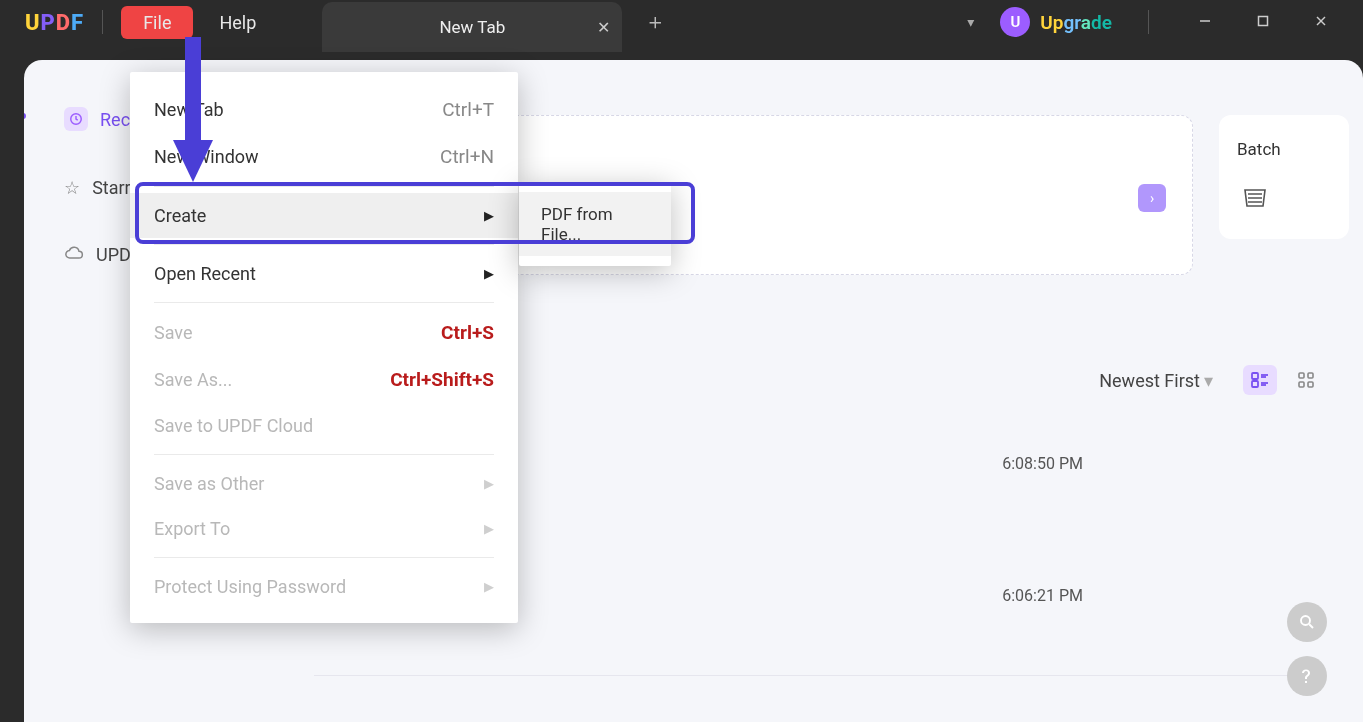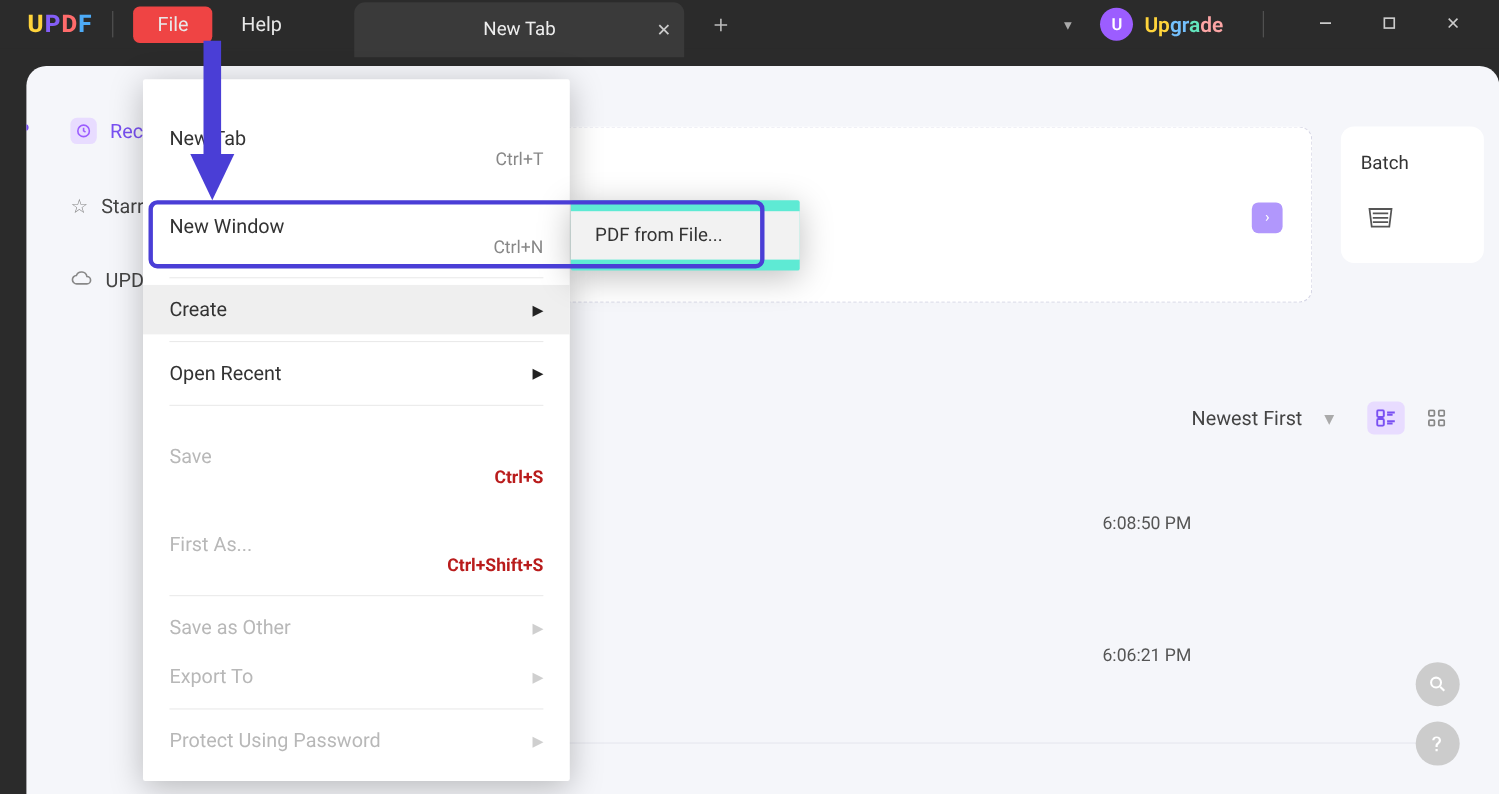--- a/index.html
+++ b/index.html
@@ -17,68 +17,68 @@
 .tab { display: flex; align-items: center; background: #3a3a3a; border-radius: 10px 10px 0 0; height: 50px; margin-left: 40px; margin-top: 10px; padding: 0 16px; width: 300px; justify-content: center; position: relative; color: #eee; font-size: 17px; }
 .tab-close { position: absolute; right: 12px; color: #ccc; font-size: 16px; }
 .tab-plus { color: #bbb; font-size: 22px; margin-left: 22px; cursor: pointer; }
 .titlebar-right { position: absolute; right: 0; display: flex; align-items: center; gap: 18px; padding-right: 22px; }
 .chev { color: #aaa; font-size: 14px; padding: 8px; cursor: pointer; }
 .upgrade { display: flex; align-items: center; gap: 10px; font-size: 19px; font-weight: 600; cursor: pointer; }
 .avatar { width: 30px; height: 30px; border-radius: 50%; background: #9c5dff; color: #fff; display: flex; align-items: center; justify-content: center; font-size: 15px; font-weight: 600; }
 .upgrade-text .g1 { color: #ffd43b; }
 .upgrade-text .g2 { color: #74c0fc; }
 .upgrade-text .g3 { color: #63e6be; }
-.upgrade-text .g4 { color: #fca5a5; }
+.upgrade-text .g4 { color: #14b8a6; }
 .window-ctl { color: #ccc; font-size: 12px; width: 40px; text-align: center; cursor: pointer; }
 
 .app-body { position: absolute; left: 24px; top: 60px; right: 0; bottom: 0; background: #f5f6fa; border-radius: 18px 18px 0 0; overflow: hidden; }
 .sidebar { position: absolute; left: 30px; top: 35px; width: 220px; }
 .sb-item { display: flex; align-items: center; gap: 12px; padding: 12px 10px; font-size: 18px; color: #444; cursor: pointer; margin-bottom: 22px; }
 .sb-item.active .sb-label { color: #7950f2; }
 .sb-icon-recent { width: 24px; height: 24px; background: #e8dcff; border-radius: 6px; display: flex; align-items: center; justify-content: center; color: #9c5dff; font-size: 13px; }
 .sb-icon { color: #888; font-size: 18px; }
 
 .drop-zone { position: absolute; left: 290px; top: 55px; right: 170px; height: 160px; background: #fff; border: 1px dashed #d7d7e6; border-radius: 12px; }
 .drop-arrow { position: absolute; right: 26px; top: 68px; width: 28px; height: 28px; background: #b197fc; border-radius: 6px; color: #fff; display: flex; align-items: center; justify-content: center; font-size: 14px; }
 
 .batch-panel { position: absolute; right: 14px; top: 55px; width: 130px; background: #fff; border-radius: 12px; padding: 24px 18px; }
 .batch-title { font-size: 17px; color: #333; margin-bottom: 20px; }
 .batch-icon { width: 36px; height: 36px; display: flex; align-items: center; justify-content: center; }
 
 .sort-bar { position: absolute; right: 40px; top: 305px; display: flex; align-items: center; gap: 30px; }
-.sort-text { font-size: 18px; color: #444; display: flex; align-items: center; gap: 20px; cursor: pointer; }
+.sort-text { font-size: 18px; color: #444; display: flex; align-items: center; gap: 4px; cursor: pointer; }
 .view-toggle { display: flex; gap: 12px; }
 .view-btn { width: 34px; height: 30px; border-radius: 6px; display: flex; align-items: center; justify-content: center; cursor: pointer; color: #888; }
 .view-btn.active { background: #e8dcff; color: #7950f2; }
 
 .file-row { position: absolute; left: 290px; right: 40px; height: 70px; display: flex; align-items: center; }
-.file-row.r1 { top: 380px; }
+.file-row.r1 { top: 368px; }
 .file-row.r2 { top: 500px; }
 .file-name { font-size: 17px; color: #222; font-weight: 600; }
 .file-time { position: absolute; right: 240px; font-size: 16px; color: #555; }
 .hr { position: absolute; left: 290px; right: 40px; height: 1px; background: #e6e6ee; }
 .hr.h1 { top: 615px; }
 
 .fab { position: absolute; right: 36px; width: 40px; height: 40px; border-radius: 50%; background: #ccc; color: #fff; display: flex; align-items: center; justify-content: center; cursor: pointer; }
 .fab.search { bottom: 80px; }
 .fab.help { bottom: 26px; }
 
 
 .file-menu { position: absolute; left: 130px; top: 72px; width: 388px; background: #fff; border-radius: 2px; box-shadow: 0 6px 30px rgba(0,0,0,0.25); padding: 14px 0; z-index: 50; }
 .fm-item { display: flex; align-items: center; justify-content: space-between; padding: 12px 24px; font-size: 18px; color: #333; cursor: pointer; position: relative; }
 .fm-item.disabled { color: #b8b8b8; }
 .fm-item.hover { background: #efefef; }
-.fm-shortcut { color: #888; font-size: 16px; margin-top: 37px; }
+.fm-shortcut { color: #888; font-size: 19px; }
 .fm-item.disabled .fm-shortcut { color: #b91c1c; font-weight: bold; }
 .fm-sub { font-size: 13px; color: #222; }
 .fm-item.disabled .fm-sub { color: #cfcfcf; }
 .fm-sep { height: 1px; background: #eaeaea; margin: 6px 24px; }
 
 
-.submenu { position: absolute; left: 519px; top: 182px; width: 208px; background: #5eead4; border-radius: 2px; box-shadow: 0 6px 30px rgba(0,0,0,0.25); padding: 10px 0; z-index: 60; }
+.submenu { position: absolute; left: 519px; top: 182px; width: 152px; background: #ffffff; border-radius: 2px; box-shadow: 0 6px 30px rgba(0,0,0,0.25); padding: 10px 0; z-index: 60; }
 .sm-item { padding: 12px 22px; font-size: 17px; color: #333; cursor: pointer; }
 .sm-item.hover { background: #f2f2f2; }
 
 
 .annot-box { position: absolute; left: 135px; top: 182px; width: 560px; height: 62px; border: 4px solid #4a3ed6; border-radius: 8px; z-index: 70; pointer-events: none; }
 
 .annot-arrow { position: absolute; left: 163px; top: 32px; z-index: 80; pointer-events: none; }
 
 .dot { position: absolute; width: 6px; height: 6px; border-radius: 50%; background: #7950f2; }
 </style>
@@ -236,22 +236,25 @@
   <div class="fm-item">
     <span>Open Recent</span>
     <span class="fm-sub">▶</span>
   </div>
   <div class="fm-sep"></div>
   <div class="fm-item disabled">
     <span>Save</span>
     <span class="fm-shortcut">Ctrl+S</span>
   </div>
   <div class="fm-item disabled">
-    <span>First As...</span>
+    <span>Save As...</span>
     <span class="fm-shortcut">Ctrl+Shift+S</span>
+  </div>
+  <div class="fm-item disabled">
+    <span>Save to UPDF Cloud</span>
   </div>
   <div class="fm-sep"></div>
   <div class="fm-item disabled">
     <span>Save as Other</span>
     <span class="fm-sub">▶</span>
   </div>
   <div class="fm-item disabled">
     <span>Export To</span>
     <span class="fm-sub">▶</span>
   </div>

